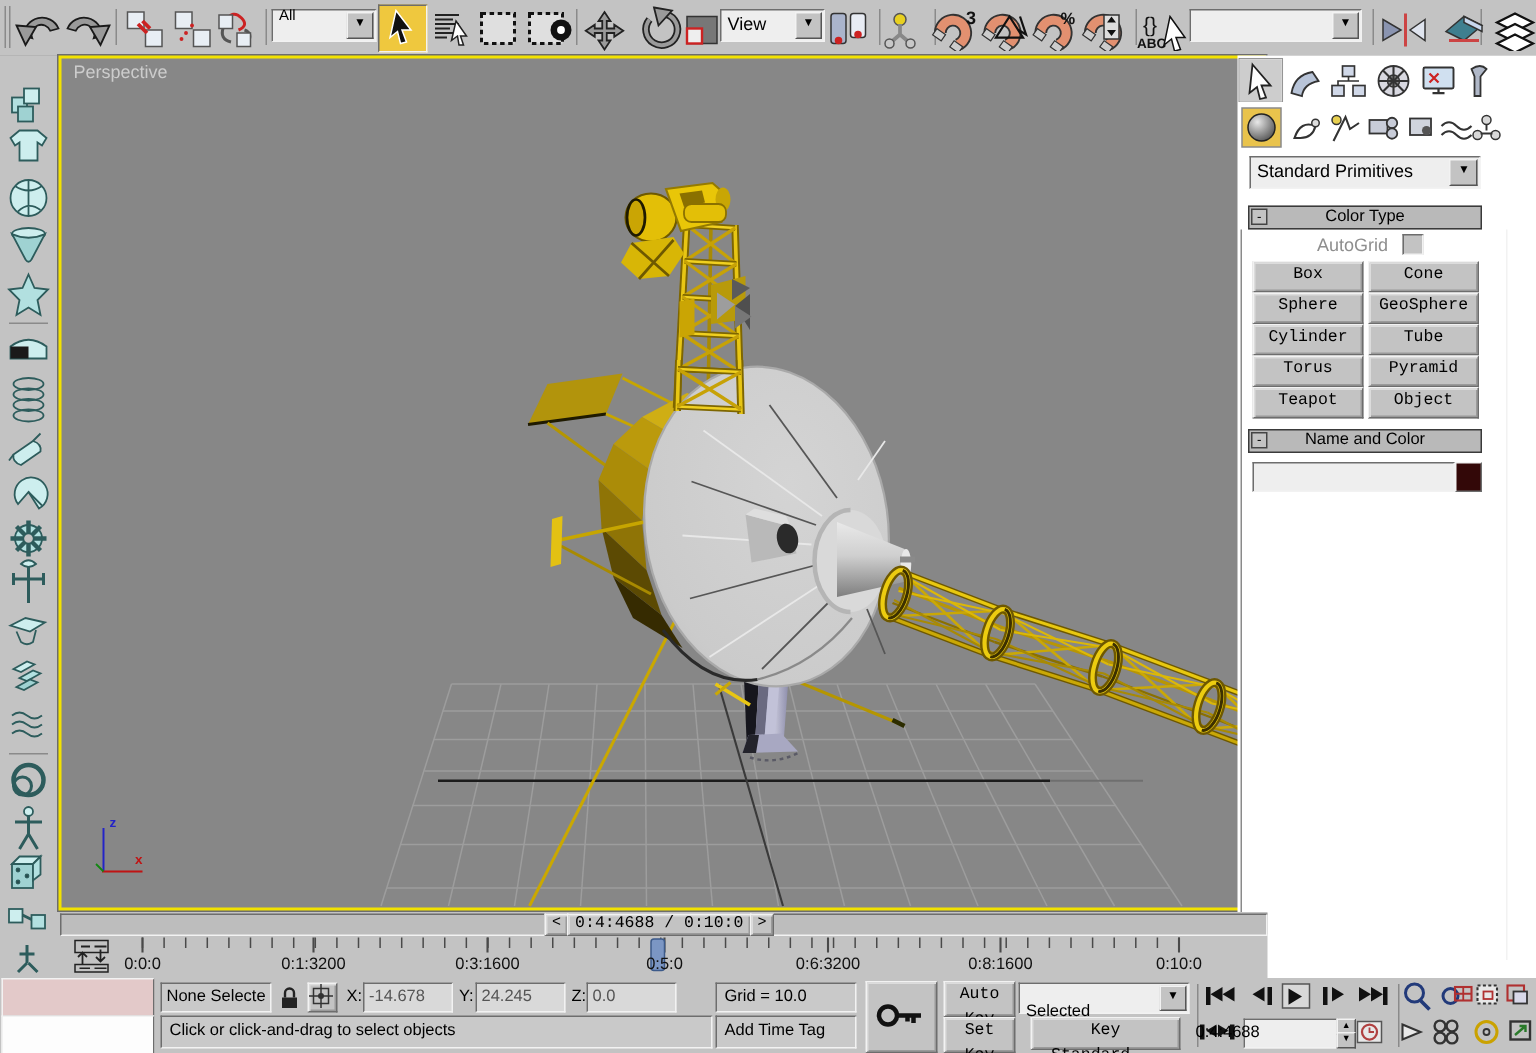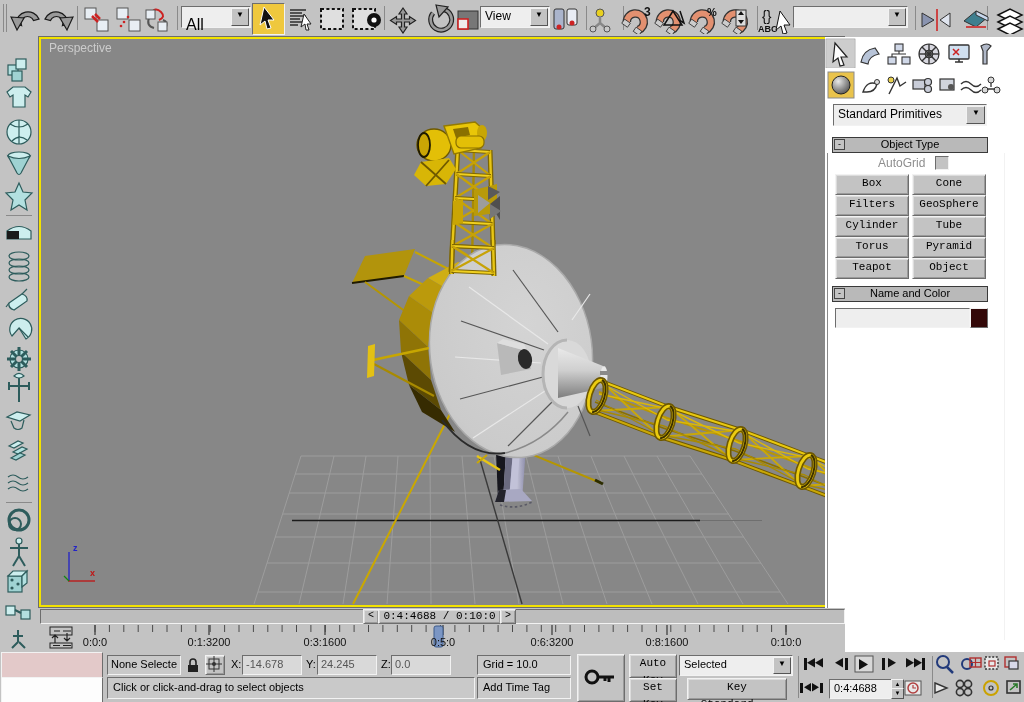--- a/index.html
+++ b/index.html
@@ -54,21 +54,21 @@
           <circle cx="128" cy="17" r="1.3" fill="#cc2222"></circle>
 <circle cx="121" cy="26" r="1.3" fill="#cc2222"></circle>
 <path d="M151,14 q4,-8 10,-2 q5,5 -2,8" fill="none" stroke="#cc2222" stroke-width="2"></path>
 <path d="M149,18 q-3,8 5,10 M163,20 q6,2 2,9" fill="none" stroke="#555" stroke-width="2"></path>
 <rect x="146" y="10" width="9" height="9" fill="#e8eef4" stroke="#555"></rect>
 <rect x="158" y="22" width="9" height="9" fill="#e8eef4" stroke="#555"></rect>
 </g>
 </svg>
 
 <div class="sunk fldw" style="left:181px;top:6px;width:68px;height:20px;"></div>
-<div class="abs" style="left:186px;top:16px;font-size:16px;">All</div>
+<div class="abs" style="left:186px;top:5px;font-size:10px;">All</div>
 <div class="ddbtn" style="left:231px;top:8px;width:16px;height:16px;"></div>
 <div class="abs" style="left:236px;top:10px;font-size:8px;">▼</div>
 
 <div class="abs" style="left:252px;top:3px;width:31px;height:30px;background:#efc83e;border:1px solid;border-color:#6d6d6d #f2f2f2 #f2f2f2 #6d6d6d;"></div>
 <svg class="abs" style="left:252px;top:3px;" width="31" height="30" xmlns="http://www.w3.org/2000/svg">
 <path d="M12,4 L22,17 L16,17 L19,25 L15,26 L13,18 L8,22 Z" fill="#111" stroke="#fff" stroke-width="1"></path>
 </svg>
 <svg class="abs" style="left:286px;top:3px;" width="740" height="31" xmlns="http://www.w3.org/2000/svg">
 
 <g stroke="#222" stroke-width="1.4">
@@ -521,28 +521,28 @@
           <circle cx="172" cy="20" r="3"></circle>
           <path d="M166,13 v4 m-4,2 h8" fill="none" stroke-width="1.3"></path>
         </g>
 </svg>
 
 <div class="sunk fldw" style="left:8px;top:67px;width:152px;height:20px;"></div>
 <div class="abs" style="left:13px;top:70px;font-size:12px;">Standard Primitives</div>
 <div class="ddbtn" style="left:141px;top:69px;width:17px;height:16px;"></div>
 <div class="abs" style="left:147px;top:71px;font-size:8px;">▼</div>
 
-<div class="roll" style="left:7px;top:100px;width:154px;height:14px;">Object Type</div>
+<div class="roll" style="left:7px;top:100px;width:154px;height:14px;">Color Type</div>
 <div class="abs" style="left:9px;top:102px;width:9px;height:9px;background:#c3c3c3;border:1px solid #444;font-size:9px;line-height:8px;text-align:center;">-</div>
 <div class="abs" style="left:2px;top:116px;width:176px;height:487px;border-left:1px solid #8a8a8a;border-right:1px solid #f2f2f2;"></div>
 <div class="abs" style="left:53px;top:119px;color:#8e8e8e;font-size:12px;">AutoGrid</div>
 <div class="sunk" style="left:110px;top:119px;width:12px;height:12px;background:#c3c3c3;"></div>
 <div class="btn" style="left:10px;top:137px;width:72px;height:19px;">Box</div>
 <div class="btn" style="left:87px;top:137px;width:72px;height:19px;">Cone</div>
-<div class="btn" style="left:10px;top:158px;width:72px;height:19px;">Filters</div>
+<div class="btn" style="left:10px;top:158px;width:72px;height:19px;">Sphere</div>
 <div class="btn" style="left:87px;top:158px;width:72px;height:19px;">GeoSphere</div>
 <div class="btn" style="left:10px;top:179px;width:72px;height:19px;">Cylinder</div>
 <div class="btn" style="left:87px;top:179px;width:72px;height:19px;">Tube</div>
 <div class="btn" style="left:10px;top:200px;width:72px;height:19px;">Torus</div>
 <div class="btn" style="left:87px;top:200px;width:72px;height:19px;">Pyramid</div>
 <div class="btn" style="left:10px;top:221px;width:72px;height:19px;">Teapot</div>
 <div class="btn" style="left:87px;top:221px;width:72px;height:19px;">Object</div>
 
 <div class="roll" style="left:7px;top:249px;width:154px;height:14px;">Name and Color</div>
 <div class="abs" style="left:9px;top:251px;width:9px;height:9px;background:#c3c3c3;border:1px solid #444;font-size:9px;line-height:8px;text-align:center;">-</div>
@@ -666,21 +666,21 @@
 
 <div class="btn" style="left:474px;top:2px;width:46px;height:46px;"></div>
 <svg class="abs" style="left:474px;top:2px;" width="46" height="46" xmlns="http://www.w3.org/2000/svg">
 <circle cx="15" cy="23" r="6" fill="none" stroke="#111" stroke-width="3"></circle>
 <path d="M21,23 h16 m-5,0 v5 m-4,-5 v4" stroke="#111" stroke-width="3" fill="none"></path>
 </svg>
 
 <div class="btn" style="left:526px;top:2px;width:46px;height:22px;">Auto Key</div>
 <div class="btn" style="left:526px;top:26px;width:46px;height:22px;">Set Key</div>
 <div class="sunk fldw" style="left:576px;top:3px;width:112px;height:19px;"></div>
-<div class="abs" style="left:581px;top:6px;">Selected</div>
+<div class="abs" style="left:581px;top:16px;">Selected</div>
 <div class="ddbtn" style="left:670px;top:5px;width:16px;height:15px;"></div>
 <div class="abs" style="left:675px;top:7px;font-size:8px;">▼</div>
 <div class="btn" style="left:584px;top:26px;width:98px;height:20px;">Key Standard...</div>
 
 <svg class="abs" style="left:589px;top:0px;" width="435" height="50" xmlns="http://www.w3.org/2000/svg">
 <rect x="112" y="6" width="3" height="12" fill="#111"></rect>
 <polygon points="123,6 123,15.6 115,10.8" fill="#111"></polygon>
 <polygon points="131,6 131,15.6 123,10.8" fill="#111"></polygon>
 <polygon points="151,6 151,15.6 143,10.8" fill="#111"></polygon>
 <rect x="153" y="6" width="3" height="12" fill="#111"></rect>
@@ -713,17 +713,17 @@
 <circle cx="268" cy="32" r="3.6" fill="none" stroke="#333" stroke-width="1.6"></circle>
 <circle cx="276" cy="32" r="3.6" fill="none" stroke="#333" stroke-width="1.6"></circle>
 <circle cx="268" cy="40" r="3.6" fill="none" stroke="#333" stroke-width="1.6"></circle>
 <circle cx="276" cy="40" r="3.6" fill="none" stroke="#333" stroke-width="1.6"></circle>
 <circle cx="299" cy="36" r="7" fill="none" stroke="#caa200" stroke-width="2"></circle>
 <circle cx="299" cy="36" r="2" fill="none" stroke="#333" stroke-width="1.2"></circle>
 <rect x="315" y="29" width="13" height="12" fill="none" stroke="#333" stroke-width="1.6"></rect>
 <path d="M318,38 l7,-6 m0,4 v-4 h-4" stroke="#2a7a2a" stroke-width="1.6" fill="none"></path>
 </svg>
 <div class="sunk fldw" style="left:726px;top:27px;width:62px;height:18px;"></div>
-<div class="abs" style="left:731px;top:30px;">0:4:4688</div>
+<div class="abs" style="left:694px;top:30px;">0:4:4688</div>
 <div class="ddbtn" style="left:788px;top:27px;width:11px;height:9px;font-size:6px;text-align:center;line-height:8px;">▲</div>
 <div class="ddbtn" style="left:788px;top:36px;width:11px;height:9px;font-size:6px;text-align:center;line-height:8px;">▼</div>
 </div>
 </div>
 
 </body></html>

